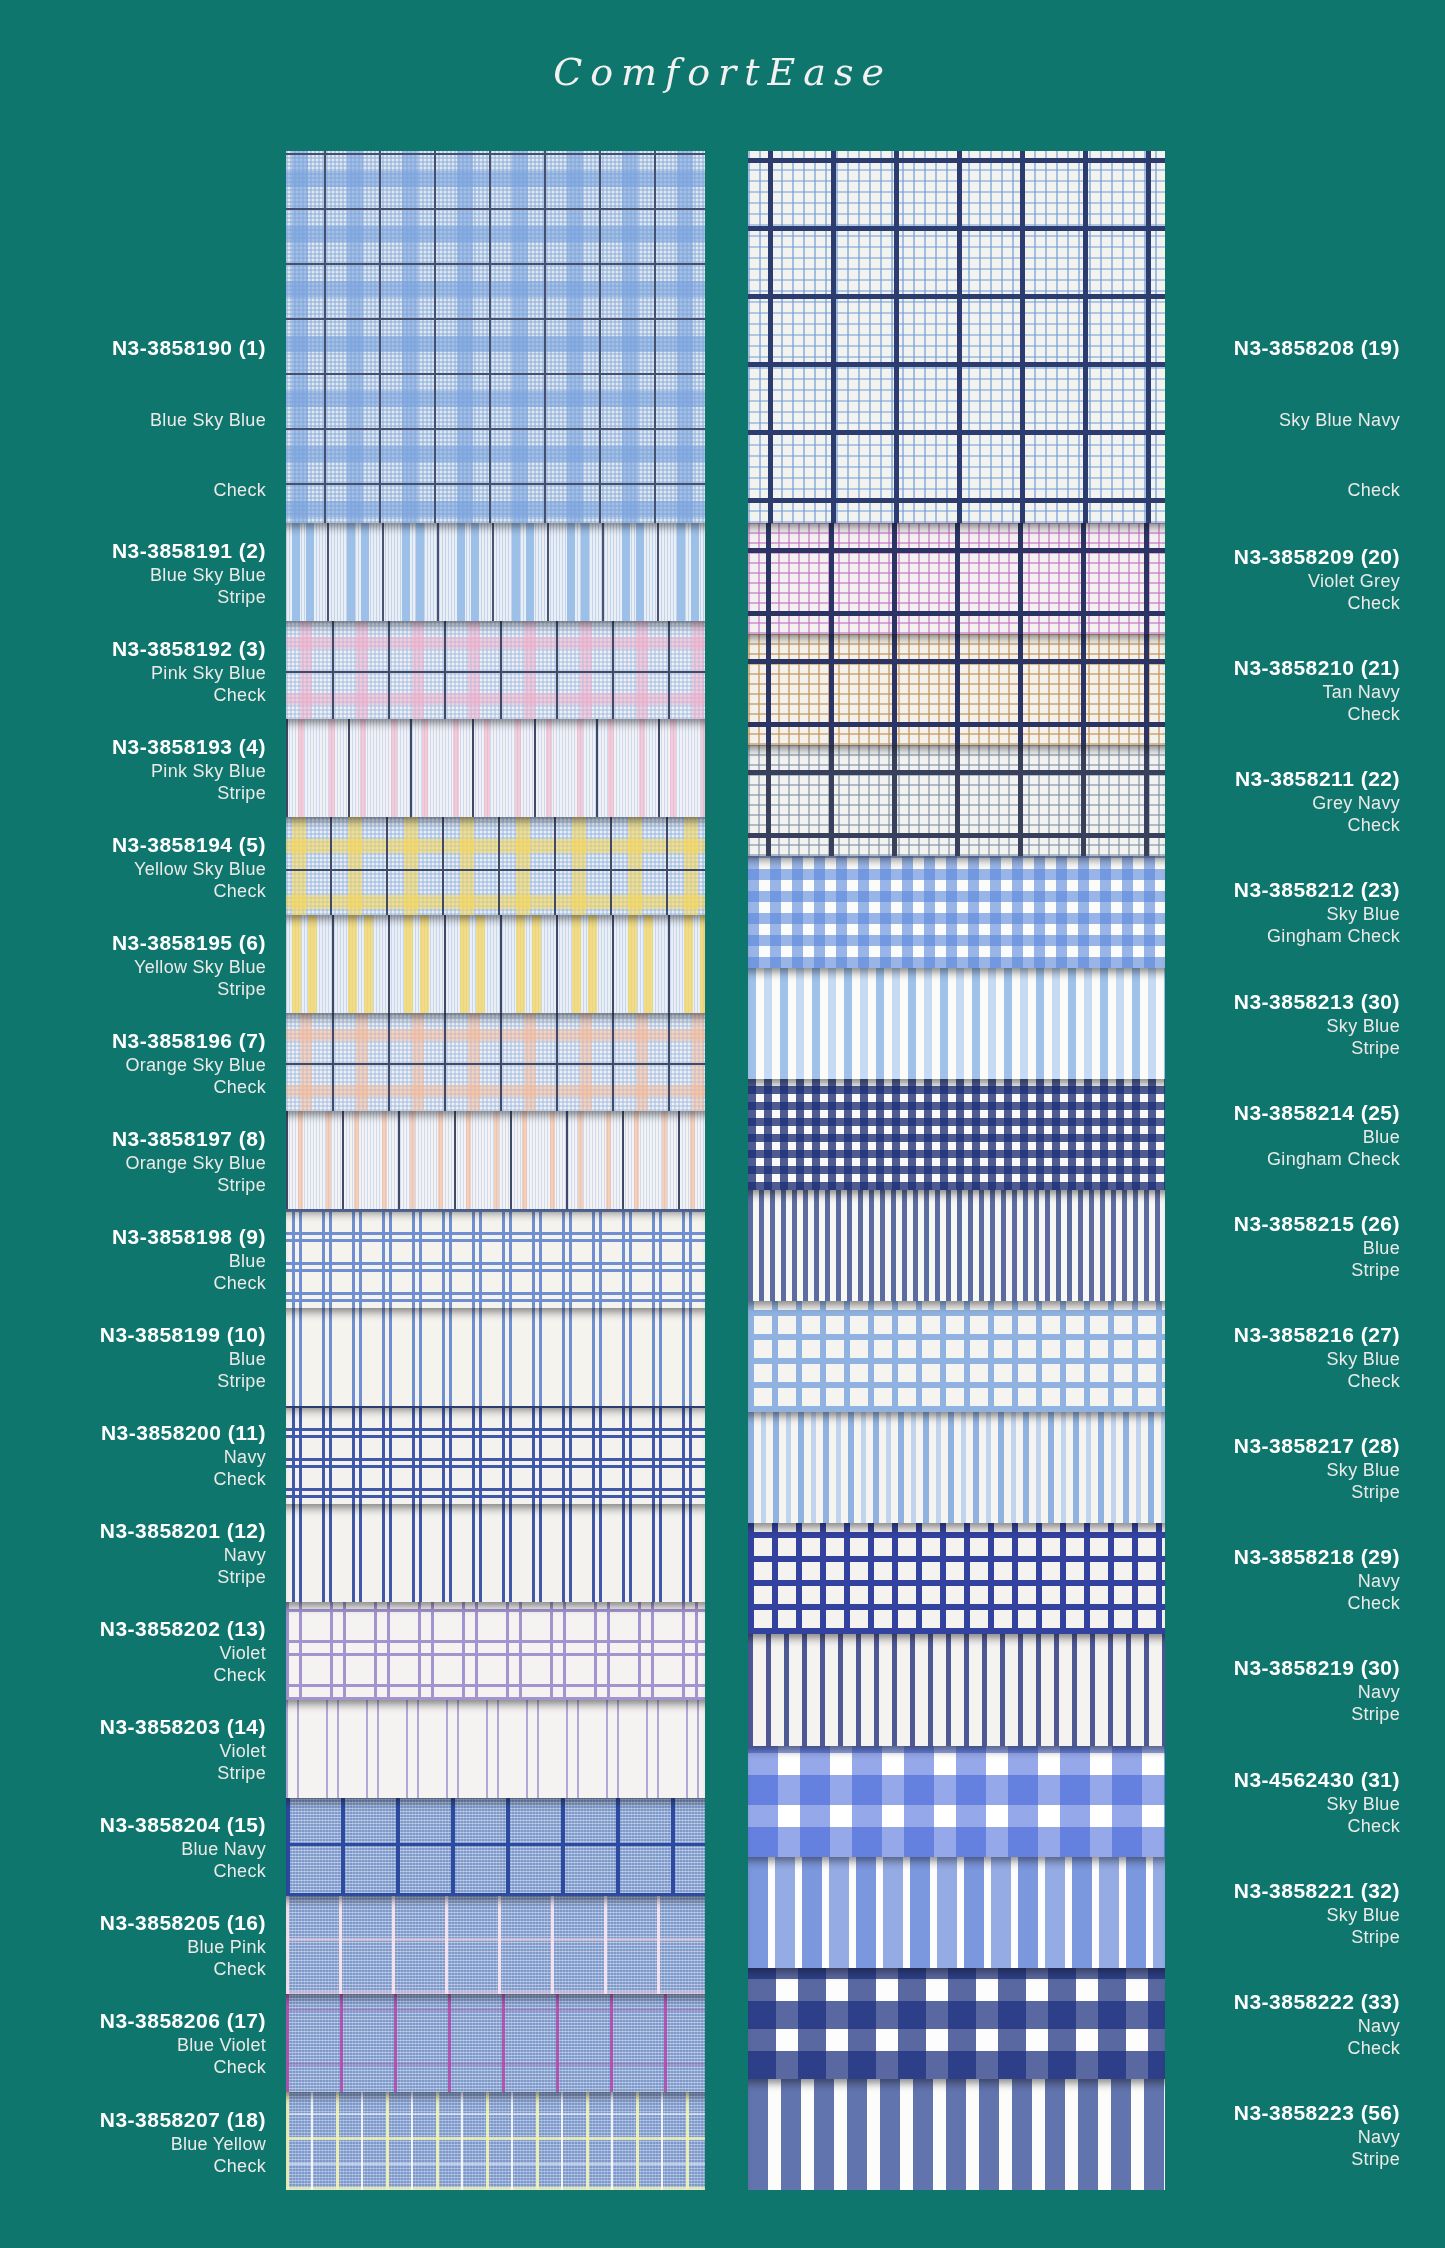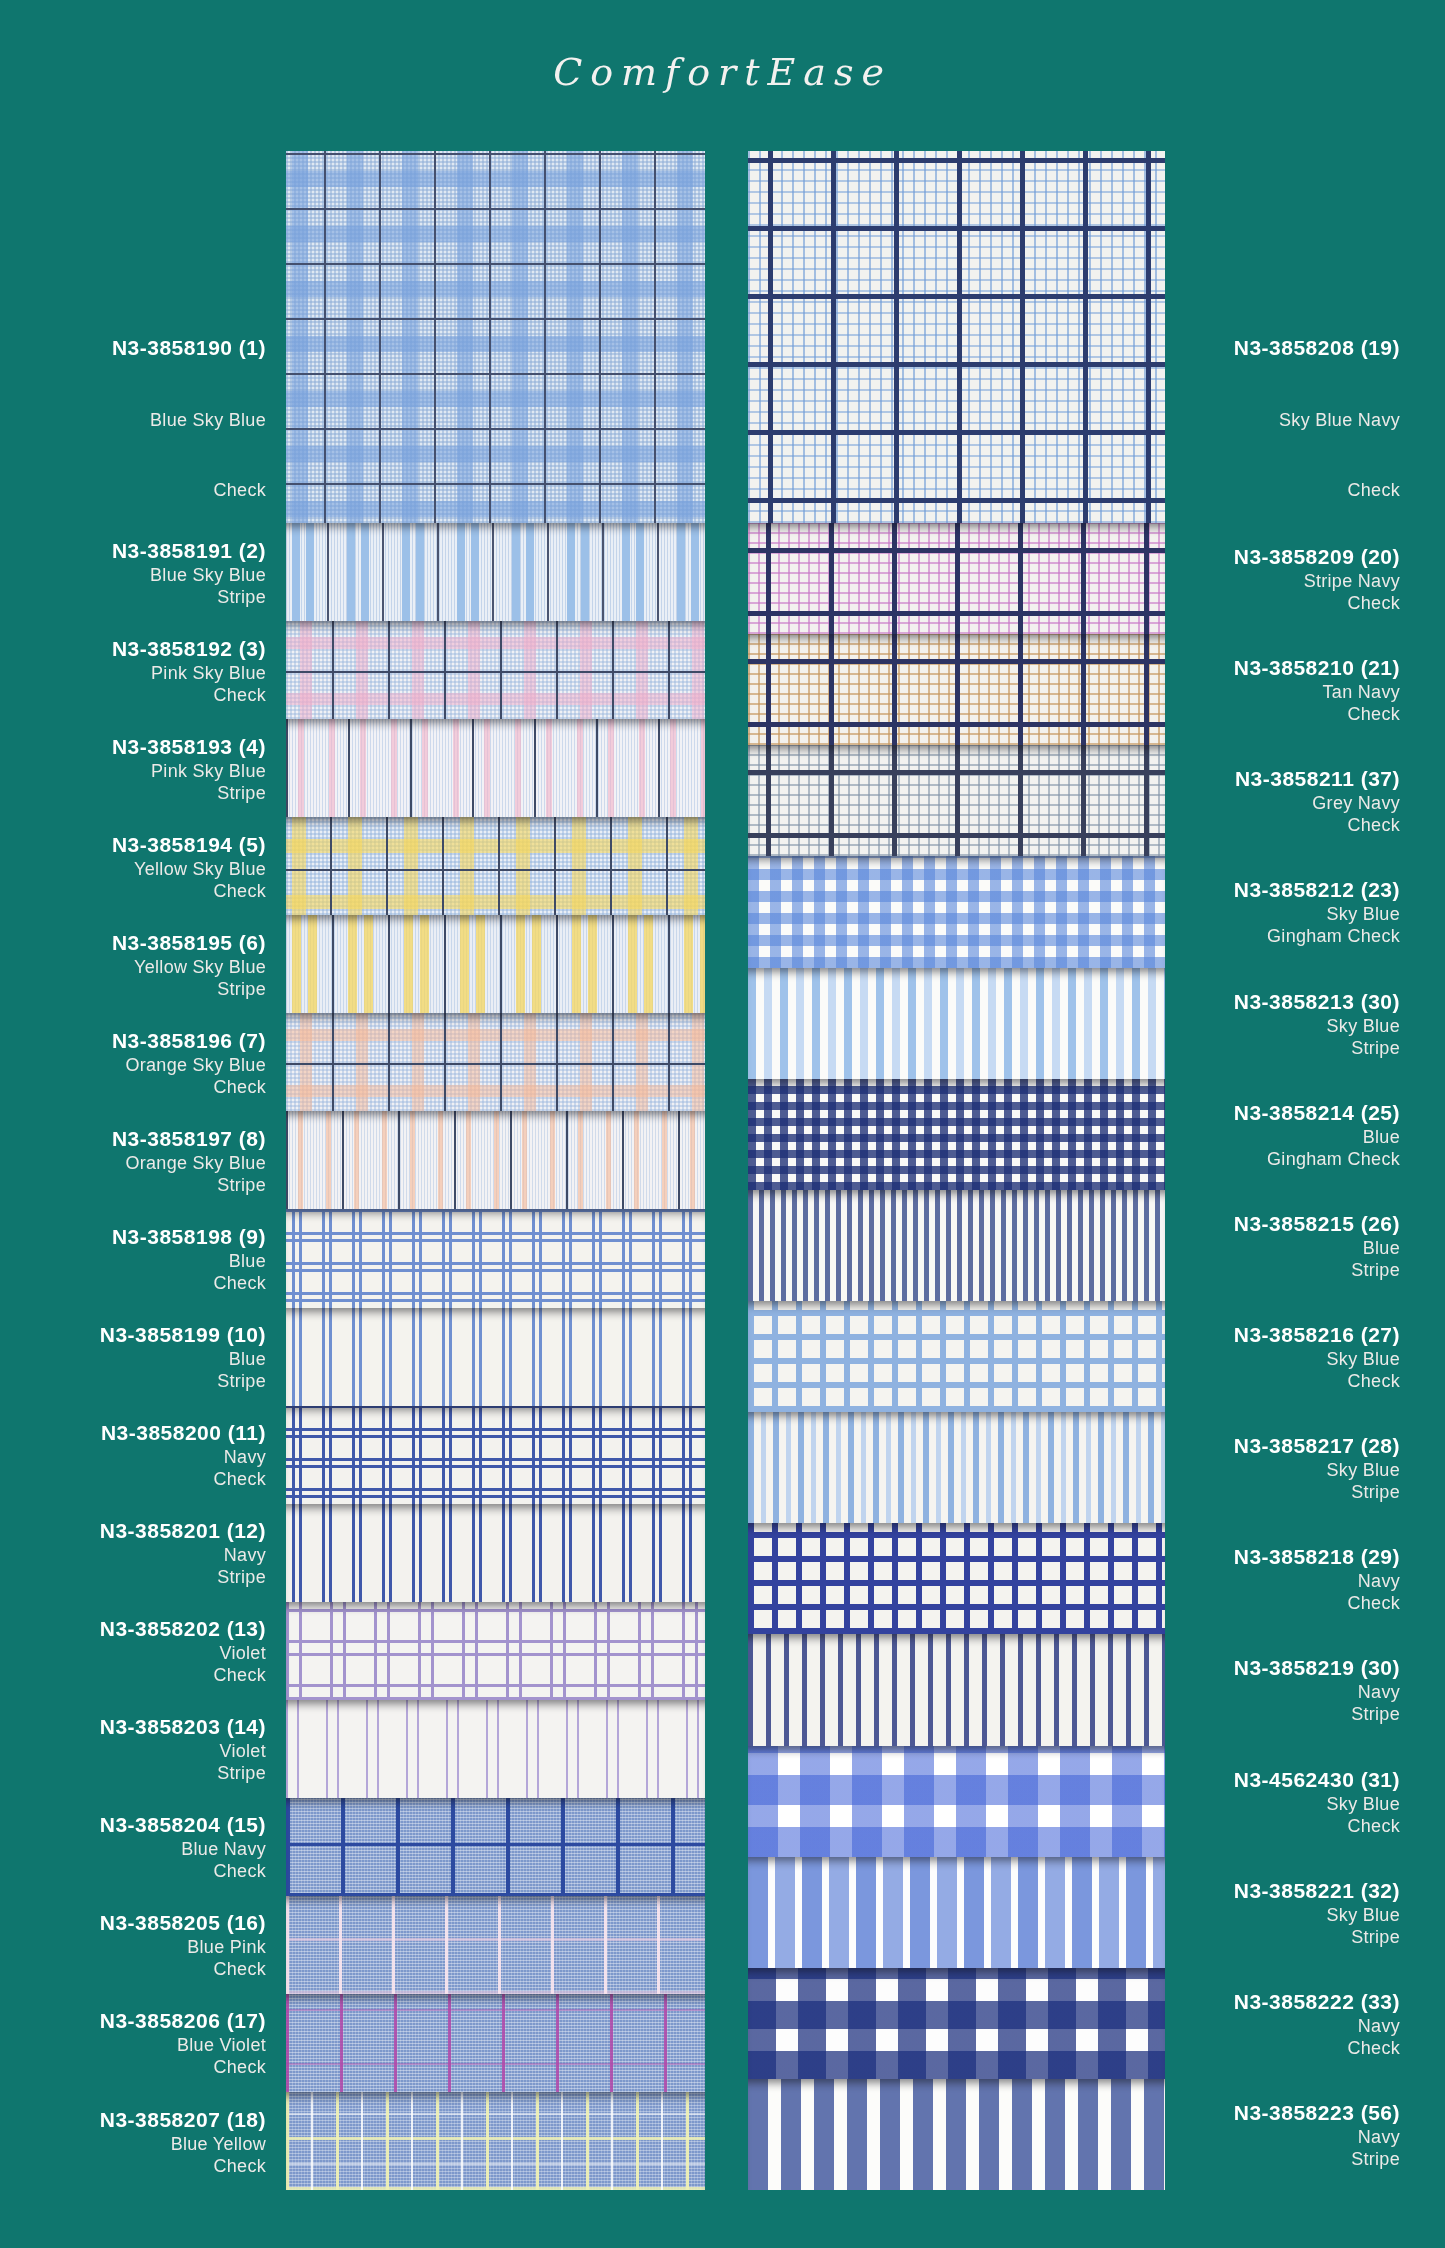--- a/index.html
+++ b/index.html
@@ -181,36 +181,36 @@
           <div class="lab">
             <div class="l-code">N3-3858208 (19)</div>
             <div class="l-name">Sky Blue Navy</div>
             <div class="l-weave">Check</div>
           </div>
         </div>
         <div class="row">
           <div class="swatch" style="background: repeating-linear-gradient(90deg, transparent 0px, transparent 18px, rgb(44, 52, 100) 18px, rgb(44, 52, 100) 23px, transparent 23px, transparent 63px), repeating-linear-gradient(0deg, transparent 0px, transparent 18px, rgb(44, 52, 100) 18px, rgb(44, 52, 100) 23px, transparent 23px, transparent 63px), repeating-linear-gradient(90deg, transparent 0px, transparent 0px, rgba(200, 118, 198, 0.6) 0px, rgba(200, 118, 198, 0.6) 2px, transparent 2px, transparent 10px), repeating-linear-gradient(0deg, transparent 0px, transparent 0px, rgba(200, 118, 198, 0.6) 0px, rgba(200, 118, 198, 0.6) 2px, transparent 2px, transparent 10px), linear-gradient(rgb(243, 241, 239) 0px, rgb(243, 241, 239) 0px);"></div>
           <div class="lab">
             <div class="l-code">N3-3858209 (20)</div>
-            <div class="l-name">Stripe Navy</div>
+            <div class="l-name">Violet Grey</div>
             <div class="l-weave">Check</div>
           </div>
         </div>
         <div class="row">
           <div class="swatch" style="background: repeating-linear-gradient(90deg, transparent 0px, transparent 18px, rgb(44, 52, 100) 18px, rgb(44, 52, 100) 23px, transparent 23px, transparent 63px), repeating-linear-gradient(0deg, transparent 0px, transparent 18px, rgb(44, 52, 100) 18px, rgb(44, 52, 100) 23px, transparent 23px, transparent 63px), repeating-linear-gradient(90deg, transparent 0px, transparent 0px, rgba(198, 152, 96, 0.65) 0px, rgba(198, 152, 96, 0.65) 2px, transparent 2px, transparent 10px), repeating-linear-gradient(0deg, transparent 0px, transparent 0px, rgba(198, 152, 96, 0.65) 0px, rgba(198, 152, 96, 0.65) 2px, transparent 2px, transparent 10px), linear-gradient(rgb(243, 241, 236) 0px, rgb(243, 241, 236) 0px);"></div>
           <div class="lab">
             <div class="l-code">N3-3858210 (21)</div>
             <div class="l-name">Tan Navy</div>
             <div class="l-weave">Check</div>
           </div>
         </div>
         <div class="row">
           <div class="swatch" style="background: repeating-linear-gradient(90deg, transparent 0px, transparent 18px, rgb(56, 64, 92) 18px, rgb(56, 64, 92) 23px, transparent 23px, transparent 63px), repeating-linear-gradient(0deg, transparent 0px, transparent 18px, rgb(56, 64, 92) 18px, rgb(56, 64, 92) 23px, transparent 23px, transparent 63px), repeating-linear-gradient(90deg, transparent 0px, transparent 0px, rgba(130, 148, 168, 0.6) 0px, rgba(130, 148, 168, 0.6) 2px, transparent 2px, transparent 10px), repeating-linear-gradient(0deg, transparent 0px, transparent 0px, rgba(130, 148, 168, 0.6) 0px, rgba(130, 148, 168, 0.6) 2px, transparent 2px, transparent 10px), linear-gradient(rgb(242, 242, 240) 0px, rgb(242, 242, 240) 0px);"></div>
           <div class="lab">
-            <div class="l-code">N3-3858211 (37)</div>
+            <div class="l-code">N3-3858211 (22)</div>
             <div class="l-name">Grey Navy</div>
             <div class="l-weave">Check</div>
           </div>
         </div>
         <div class="row">
           <div class="swatch" style="background: repeating-linear-gradient(90deg, transparent 0px, transparent 0px, rgba(88, 134, 219, 0.6) 0px, rgba(88, 134, 219, 0.6) 11px, transparent 11px, transparent 22px), repeating-linear-gradient(0deg, transparent 0px, transparent 0px, rgba(88, 134, 219, 0.6) 0px, rgba(88, 134, 219, 0.6) 11px, transparent 11px, transparent 22px), linear-gradient(rgb(251, 251, 249) 0px, rgb(251, 251, 249) 0px);"></div>
           <div class="lab">
             <div class="l-code">N3-3858212 (23)</div>
             <div class="l-name">Sky Blue</div>
             <div class="l-weave">Gingham Check</div>

